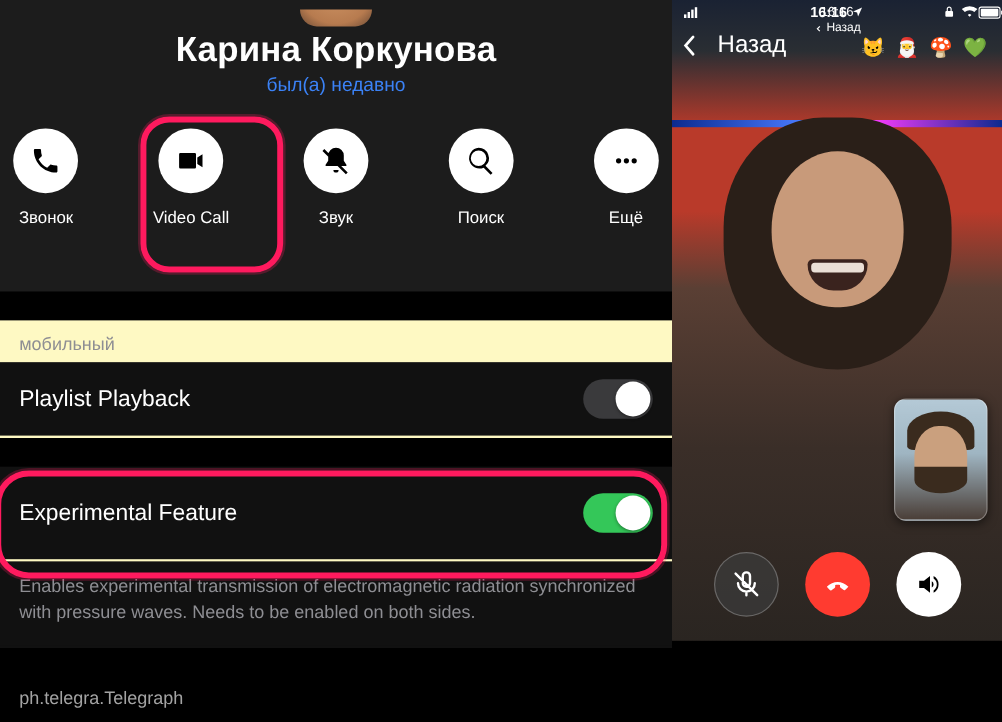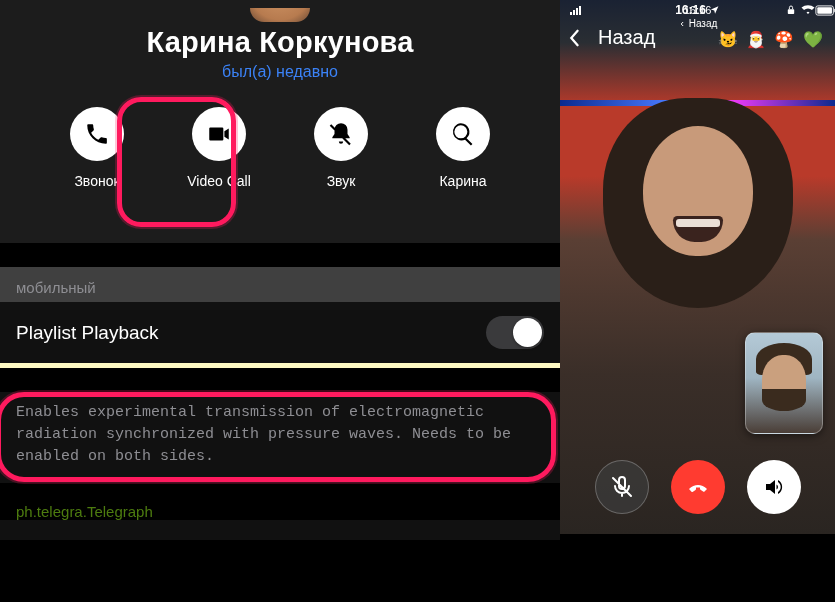--- a/index.html
+++ b/index.html
@@ -48,44 +48,43 @@
   .action-label { font-size:14px; color:#fff; font-weight:400;}
   .highlight-box {
     position:absolute; border:5px solid #ff1a5e; border-radius:24px;
     box-shadow: 0 0 0 2px rgba(255,26,94,0.25);
     pointer-events:none;
   }
   .hl-video { left:117px; top:97px; width:119px; height:130px;}
   .hl-exp { left:-4px; top:392px; width:560px; height:90px; border-radius:28px;}
   .section-gap { height:24px; background:#000;}
   .section-label {
-    font-size:15px; color:#8e8e93; padding:12px 16px 6px; background:#404040;
+    font-size:15px; color:#8e8e93; padding:12px 16px 6px; background:#fef9c3;
   }
   .setting-row {
     display:flex; align-items:center; justify-content:space-between;
     padding:14px 16px; font-size:19px; background:#111;
-    border-bottom:5px solid #fef9c3;
+    border-bottom:2px solid #fef9c3;
   }
   .toggle {
     width:58px;height:33px;border-radius:33px;position:relative;cursor:pointer;
   }
   .toggle-off{ background:#3a3a3c; }
   .toggle-on{ background:#34c759; }
   .knob {
     position:absolute; top:2px; width:29px;height:29px;border-radius:50%;
     background:#fff; box-shadow:0 1px 3px rgba(0,0,0,0.4);
   }
   .toggle-off .knob{ right:2px; } 
   .toggle-on .knob{ right:2px; }
   .setting-desc {
     font-size:15px; color:#8e8e93; padding:10px 16px 16px; line-height:1.45;
     background:#111;
-    font-family:Liberation Mono, monospace;
-  }
-  .footer-note { font-size:15px; color:#4d7c0f; padding:20px 16px 0; background:#000;}
+  }
+  .footer-note { font-size:15px; color:#a3a3a3; padding:20px 16px 0; background:#000;margin-top:16px;}
   
   .status-bar {
     position:absolute; top:0; left:0; right:0; height:20px;
     display:flex; align-items:center; justify-content:space-between;
     padding:4px 10px; font-size:11px; color:#fff; font-weight:500;
   }
   .status-left, .status-right { display:flex; align-items:center; gap:4px;}
   .sb-icon { width:10px;height:10px; display:inline-block;}
   .camera-pill {
     position:absolute; top:18px; left:50%; transform:translateX(-50%);
@@ -179,39 +178,55 @@
             </svg>
         </div>
         <div class="action-label">Звук</div>
       </div>
       <div class="action">
         <div class="action-circle">
           <svg viewBox="0 0 24 24">
               <path d="M10 2a8 8 0 015.3 13.9l5.4 5.4-1.4 1.4-5.4-5.4A8 8 0 1110 2zm0 2a6 6 0 100 12 6 6 0 000-12z"></path>
             </svg>
         </div>
-        <div class="action-label">Карина</div>
+        <div class="action-label">Поиск</div>
+      </div>
+      <div class="action">
+        <div class="action-circle">
+          <svg viewBox="0 0 24 24">
+              <circle cx="6" cy="12" r="2"></circle>
+              <circle cx="12" cy="12" r="2"></circle>
+              <circle cx="18" cy="12" r="2"></circle>
+            </svg>
+        </div>
+        <div class="action-label">Ещё</div>
       </div>
     </div>
   </div>
 
   <div class="highlight-box hl-video"></div>
 
   <div class="section-gap"></div>
   <div class="section-label">мобильный</div>
 
   <div class="setting-row">
     <span>Playlist Playback</span>
     <div class="toggle toggle-off">
         <div class="knob"></div>
       </div>
   </div>
 
   <div class="section-gap"></div>
 
+  <div class="setting-row" style="padding-top:22px;padding-bottom:22px;">
+    <span>Experimental Feature</span>
+    <div class="toggle toggle-on">
+        <div class="knob"></div>
+      </div>
+  </div>
   <div class="setting-desc">Enables experimental transmission of electromagnetic radiation synchronized with pressure waves. Needs to be enabled on both sides.</div>
 
   <div class="highlight-box hl-exp"></div>
 
   <div class="footer-note">ph.telegra.Telegraph</div>
 </div>
 
 <div class="right-panel">
   <div class="status-bar">
     <div class="status-left">

